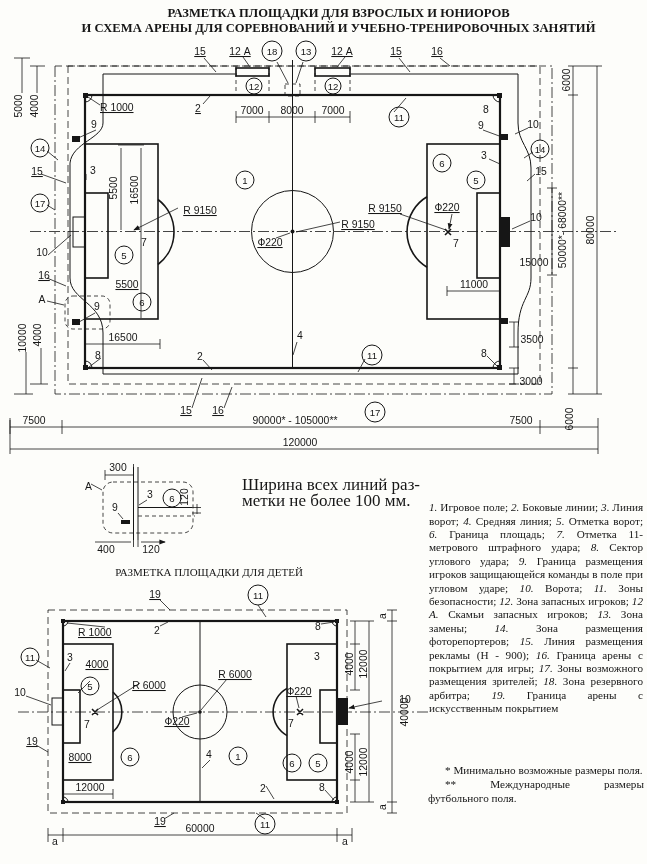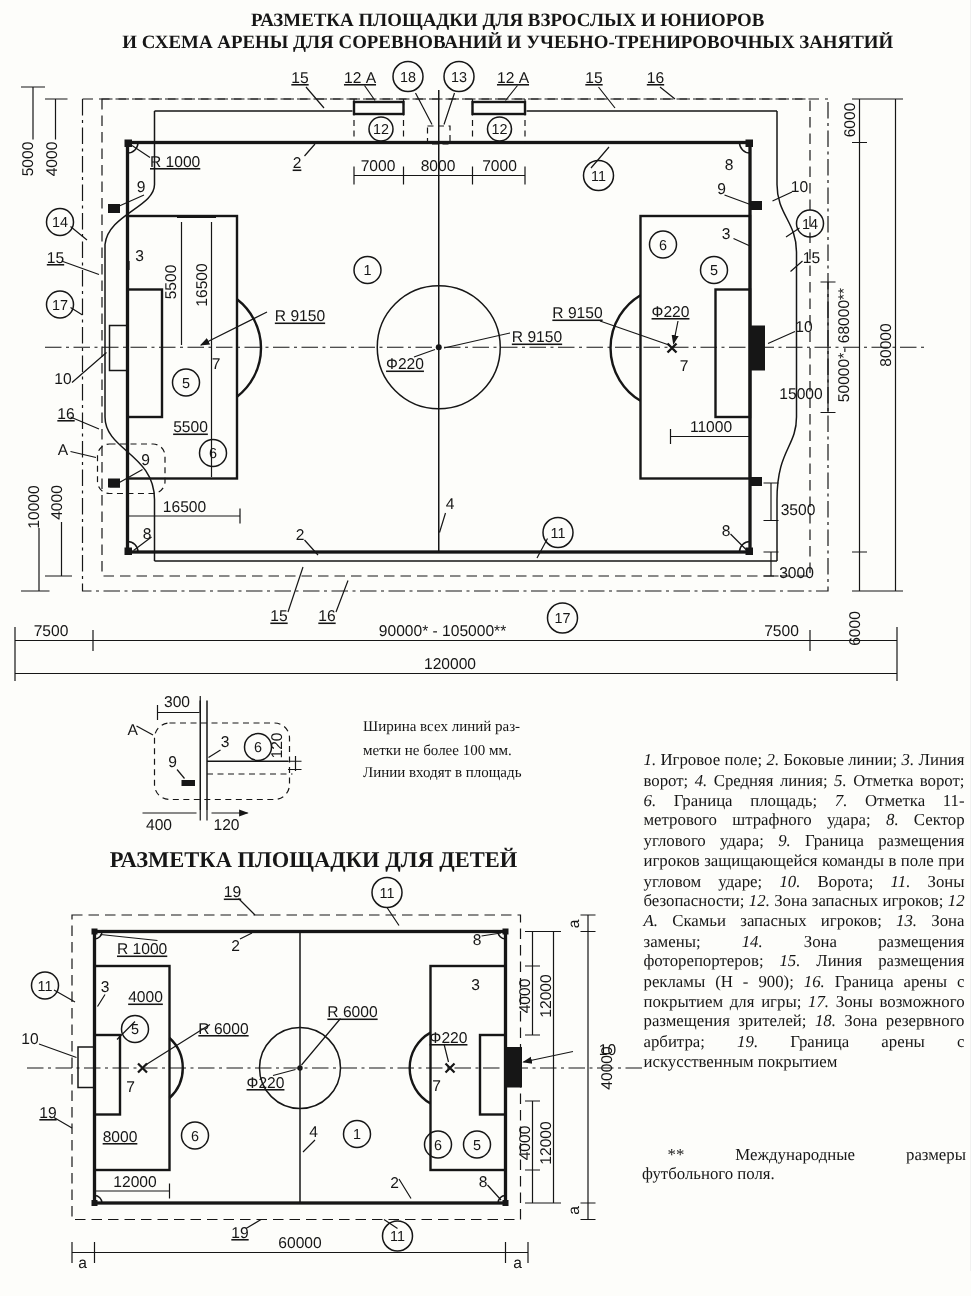--- a/index.html
+++ b/index.html
@@ -1,22 +1,22 @@
 <!DOCTYPE html>
 <html><head>
 <meta charset="utf-8">
 <style>
   html,body{margin:0;padding:0;background:#e8e8e8;}
   #page{position:relative;width:647px;height:864px;background:#fdfdfa;overflow:hidden;
         font-family:"Liberation Serif", serif;color:#161616;}
   .abs{position:absolute;}
   #main-title{left:0;top:6px;width:647px;text-align:center;font-weight:bold;
               font-size:12.6px;line-height:15px;padding-left:15px;}
-  #child-title{left:20px;top:566px;width:378px;text-align:center;font-weight:bold;font-size:15px;}
-  #note{left:242px;top:477px;width:184px;font-size:10px;line-height:15.5px;}
+  #child-title{left:20px;top:566px;width:378px;text-align:center;font-weight:normal;font-size:11px;}
+  #note{left:242px;top:477px;width:184px;font-size:17px;line-height:15.5px;}
   #legend{left:429px;top:490px;width:214px;font-size:11.2px;line-height:13.4px;text-align:justify;}
   #legend i{font-style:italic;}
   #footnotes{left:428px;top:764px;width:216px;font-size:11.2px;line-height:13.4px;text-align:justify;}
   #footnotes p{margin:0 0 1px 0;text-indent:17px;}
   #a-note{left:428px;top:829px;width:216px;font-size:11.4px;margin-top:44px;}
   #a-note i{font-style:italic;}
   svg{position:absolute;overflow:visible;}
   svg text{font:10.4px "Liberation Sans", sans-serif;fill:#161616;}
   .cir{font-size:9.6px;}
   .labu{text-decoration:underline;}
@@ -245,21 +245,20 @@
     <path class="ln dim" d="M122,52 V62 M117,55.5 H126 M117,61 H126"></path>
     <text transform="rotate(-90 113 45)" x="113" y="45" text-anchor="middle">120</text>
     <path class="ln dim" d="M58.5,88 V95 M63,88 V95 M20,90 H56 M66,90 H90" marker-end="url(#arr1)"></path>
     <text x="31" y="101" text-anchor="middle">400</text>
     <text x="76" y="101" text-anchor="middle">120</text>
   </svg>
 
   <div id="note" class="abs">
     <div>Ширина всех линий раз-</div>
     <div>метки не более 100 мм.</div>
-    <div>Линии входят в площадь</div>
   </div>
 
   <div id="child-title" class="abs">РАЗМЕТКА ПЛОЩАДКИ ДЛЯ ДЕТЕЙ</div>
 
   <svg style="left:8px;top:586px" width="434" height="274" viewBox="0 0 434 274">
     <defs>
       <pattern id="h2" width="4" height="4" patternUnits="userSpaceOnUse" patternTransform="rotate(45)">
         <line x1="0" y1="0" x2="0" y2="4" stroke="#161616" stroke-width="1.4"></line>
       </pattern>
       <marker id="arr2" markerWidth="8" markerHeight="8" refX="7" refY="4" orient="auto">
@@ -365,19 +364,20 @@
 <span><i>12 А.</i> <span>Скамьи запасных игроков;</span></span>
 <span><i>13.</i> <span>Зона замены;</span></span>
 <span><i>14.</i> <span>Зона размещения фоторепортеров;</span></span>
 <span><i>15.</i> <span>Линия размещения рекламы (Н - 900);</span></span>
 <span><i>16.</i> <span>Граница арены с покрытием для игры;</span></span>
 <span><i>17.</i> <span>Зоны возможного размещения зрителей;</span></span>
 <span><i>18.</i> <span>Зона резервного арбитра;</span></span>
 <span><i>19.</i> <span>Граница арены с искусственным покрытием</span></span></p>
 
   <div id="footnotes" class="abs">
+    <p><span>*</span> <span>Минимально возможные размеры поля.</span></p>
     <p><span>**</span> <span>Международные размеры футбольного поля.</span></p>
   </div>
   <div id="a-note" class="abs">
     <i>а</i> <span>— не менее 2000 мм.</span>
   </div>
 
 </div>
 
 </body></html>

